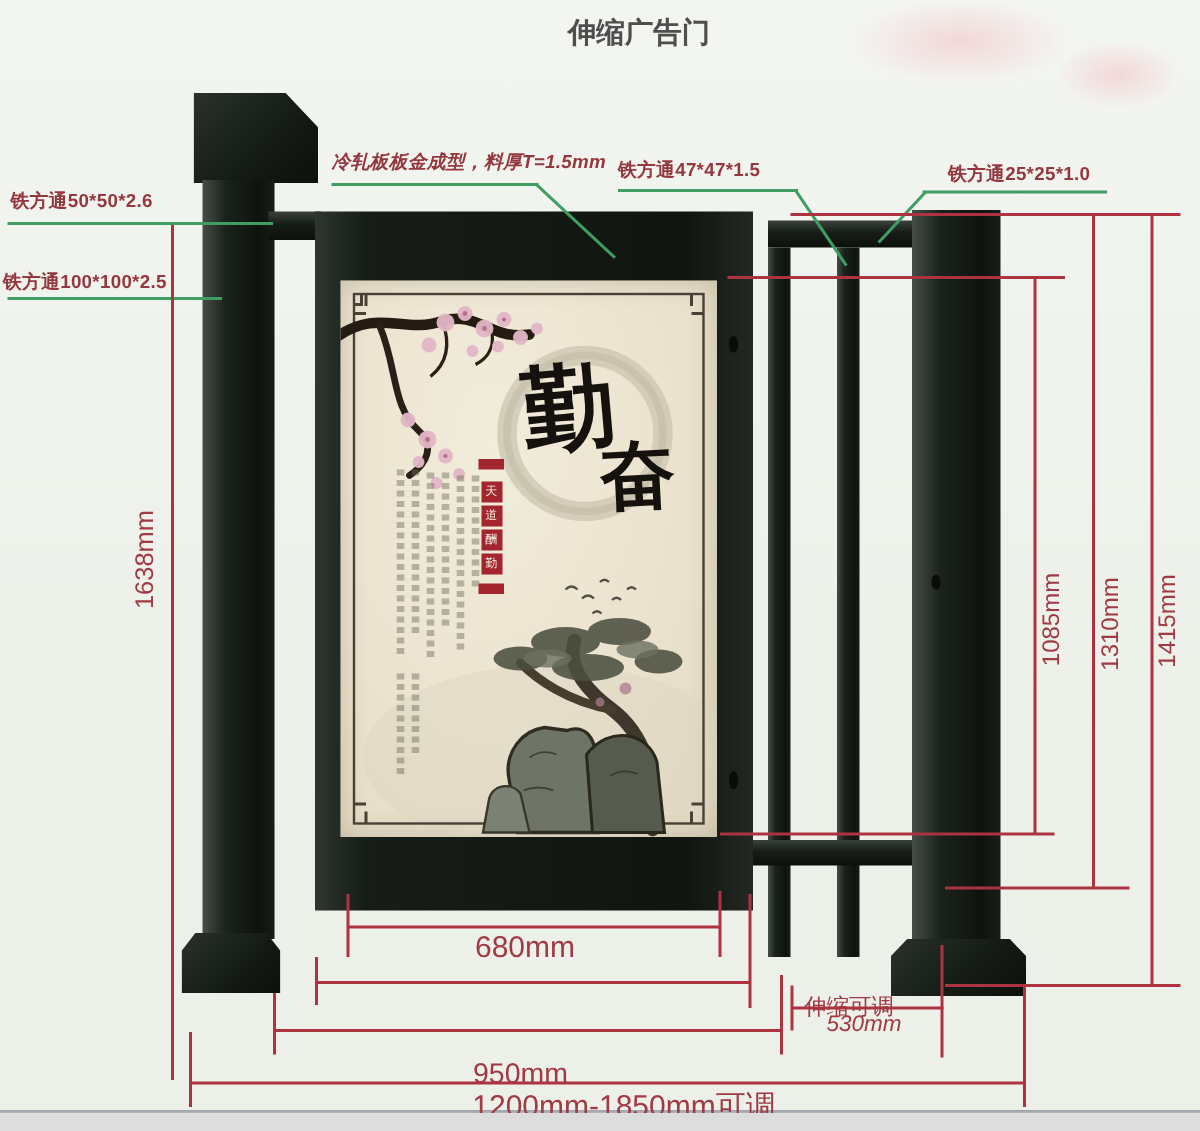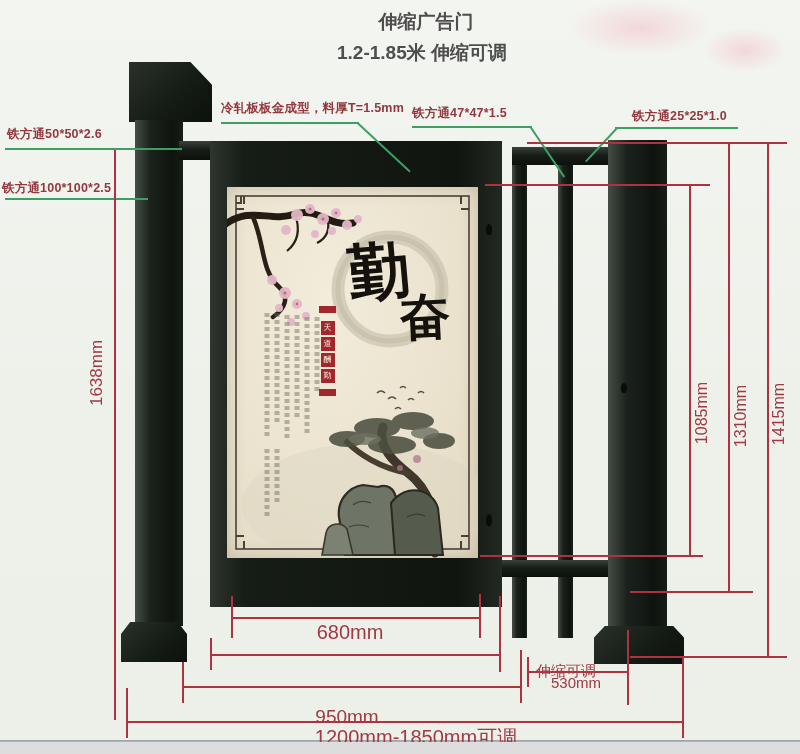--- a/index.html
+++ b/index.html
@@ -38,21 +38,20 @@
 </style>
 </head>
 <body>
 
 <div class="scene">
 
   <div class="abs smudge" style="left:545px;top:-10px;width:190px;height:75px;"></div>
   <div class="abs smudge" style="left:690px;top:20px;width:110px;height:60px;"></div>
 
   <div class="abs hdr" style="left:296px;top:9px;width:260px;font-size:19px;">伸缩广告门</div>
-  <div class="abs hdr" style="left:292px;top:40px;width:260px;font-size:19px;">1.2-1.85米 伸缩可调</div>
 
   <div class="abs metal-flat" style="left:129px;top:62px;width:83px;height:60px;clip-path:polygon(0 0,74% 0,100% 38%,100% 100%,0 100%);"></div>
 
   <div class="abs metal-v" style="left:135px;top:120px;width:48px;height:506px;"></div>
   <div class="abs metal-flat" style="left:121px;top:622px;width:66px;height:40px;clip-path:polygon(14% 0,86% 0,100% 30%,100% 100%,0 100%,0 30%);"></div>
 
   <div class="abs metal-h" style="left:179px;top:141px;width:35px;height:19px;"></div>
 
   <div class="abs metal-flat" style="left:210px;top:141px;width:292px;height:466px;background:linear-gradient(90deg,#2e362f 0%,#161c16 12%,#10150f 85%,#222822 100%);"></div>
 
@@ -172,21 +171,21 @@
   <div class="abs keyhole" style="left:621px;top:383px;width:6px;height:10px;"></div>
 
   <div class="abs" style="left:0;top:740px;width:800px;height:14px;background:linear-gradient(180deg,#9aa0a6 0%,#c4c9cc 25%,#ccd0d3 100%);"></div>
 
   <div class="abs callout" style="left:7px;top:126px;">铁方通50*50*2.6</div>
   <div class="abs green-h" style="left:5px;top:148px;width:177px;"></div>
 
   <div class="abs callout" style="left:2px;top:180px;">铁方通100*100*2.5</div>
   <div class="abs green-h" style="left:5px;top:198px;width:143px;"></div>
 
-  <div class="abs callout" style="left:221px;top:100px;">冷轧板板金成型，料厚T=1.5mm</div>
+  <div class="abs callout" style="left:221px;top:100px;font-style:italic;">冷轧板板金成型，料厚T=1.5mm</div>
   <div class="abs green-h" style="left:221px;top:122px;width:138px;"></div>
   <div class="abs green-d" style="left:358px;top:122px;width:72px;transform:rotate(43deg);"></div>
 
   <div class="abs callout" style="left:412px;top:105px;">铁方通47*47*1.5</div>
   <div class="abs green-h" style="left:412px;top:126px;width:120px;"></div>
   <div class="abs green-d" style="left:531px;top:126px;width:61px;transform:rotate(56deg);"></div>
 
   <div class="abs callout" style="left:632px;top:108px;">铁方通25*25*1.0</div>
   <div class="abs green-h" style="left:615px;top:127px;width:123px;"></div>
   <div class="abs green-d" style="left:585px;top:161px;width:46px;transform:rotate(-47deg);"></div>
@@ -218,21 +217,21 @@
   <div class="abs red-h" style="left:211px;top:654px;width:289px;"></div>
 
   <div class="abs red-v" style="left:182px;top:662px;height:41px;"></div>
   <div class="abs red-v" style="left:520px;top:650px;height:53px;"></div>
   <div class="abs red-h" style="left:183px;top:686px;width:338px;"></div>
   <div class="abs dim-label" style="left:267px;top:706px;width:160px;text-align:center;font-size:19px;">950mm</div>
 
   <div class="abs red-v" style="left:527px;top:657px;height:30px;"></div>
   <div class="abs red-v" style="left:627px;top:630px;height:75px;"></div>
   <div class="abs red-h" style="left:528px;top:671px;width:101px;"></div>
-  <div class="abs dim-label" style="left:536px;top:674px;width:80px;text-align:center;font-size:15px;">530mm</div>
+  <div class="abs dim-label" style="left:536px;top:674px;width:80px;text-align:center;font-size:15px;font-style:italic;">530mm</div>
   <div class="abs dim-label" style="left:536px;top:662px;width:80px;text-align:left;font-size:15px;">伸缩可调</div>
 
   <div class="abs red-v" style="left:126px;top:688px;height:50px;"></div>
   <div class="abs red-v" style="left:682px;top:656px;height:82px;"></div>
   <div class="abs red-h" style="left:127px;top:721px;width:556px;"></div>
   <div class="abs dim-label" style="left:296px;top:724px;width:240px;text-align:center;font-size:20px;text-decoration:underline;">1200mm-1850mm可调</div>
 
 
 </div>
 

